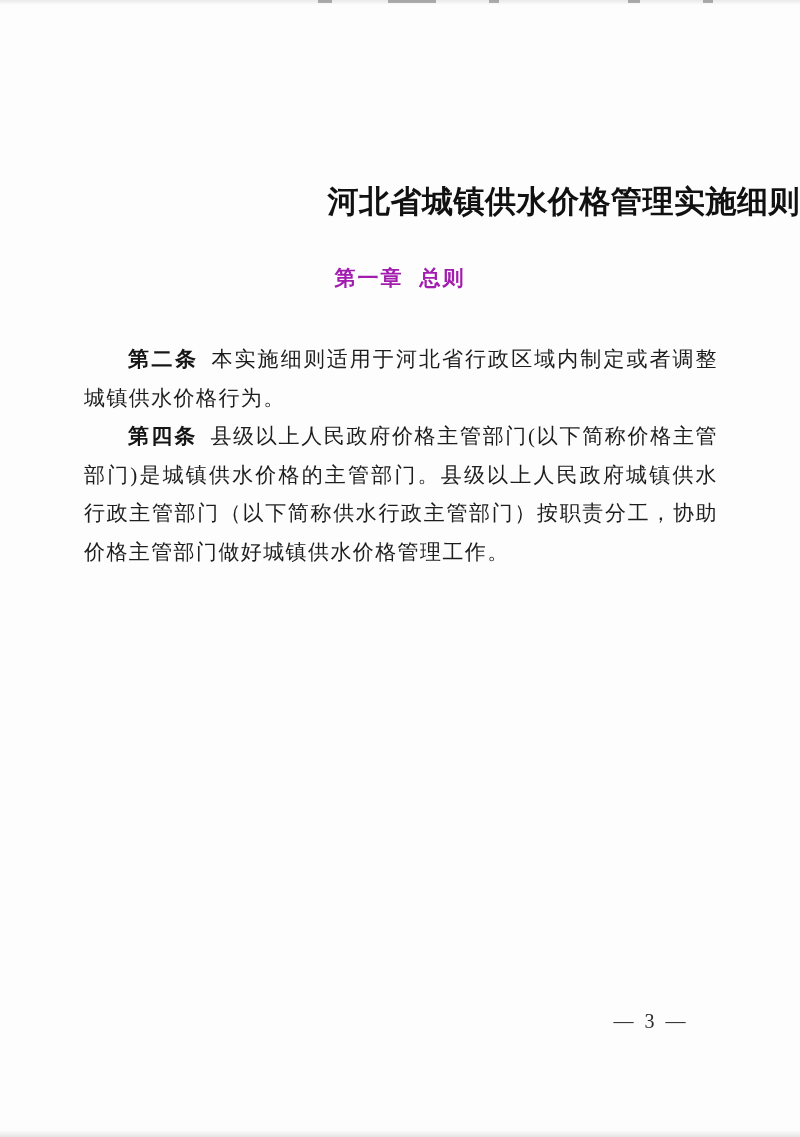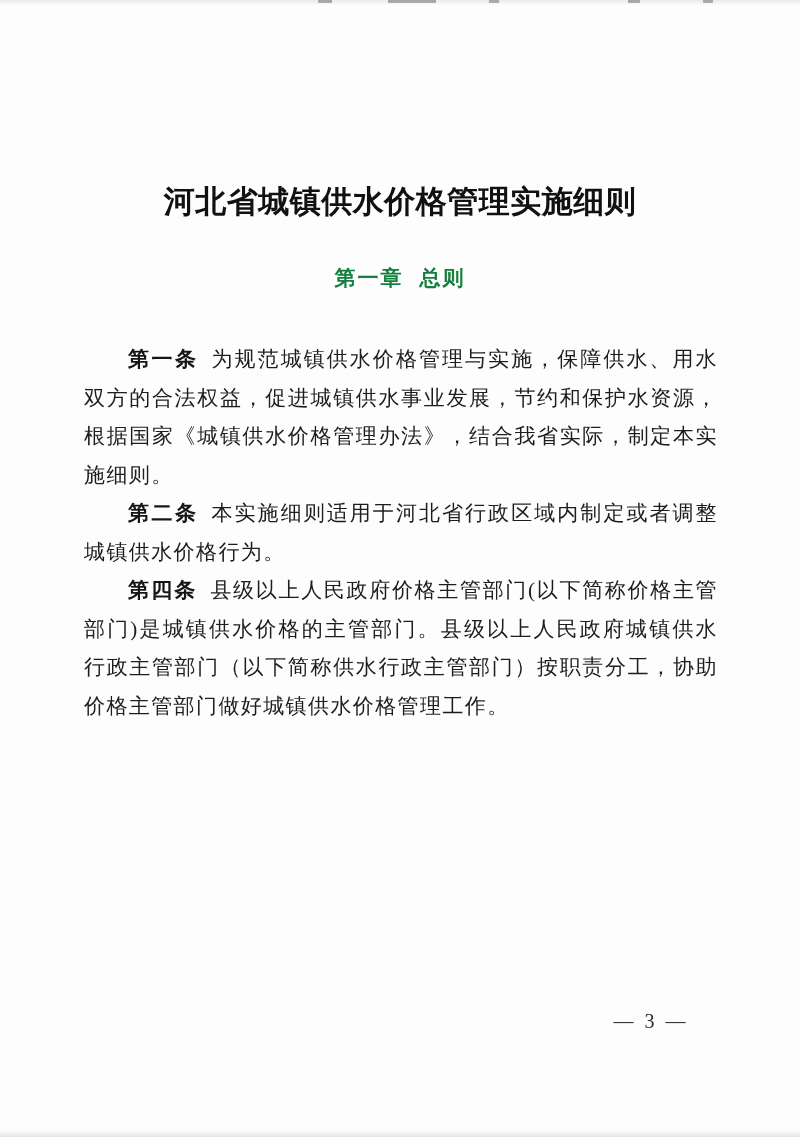--- a/index.html
+++ b/index.html
@@ -23,37 +23,37 @@
     position: absolute; top: 0; height: 3px; background: rgba(40,40,40,0.35);
   }
   .scan-edge-bottom {
     position: absolute; bottom: 0; left: 0; right: 0; height: 7px;
     background: linear-gradient(to top, rgba(90,90,90,0.14), rgba(0,0,0,0));
   }
 
   .doc-title {
     position: absolute;
     top: 181px; left: 0; right: 0;
-    text-align: center;
+    text-align: right;
     font-size: 31px;
     font-weight: bold;
     letter-spacing: 0.5px;
     color: #111;
     font-family: "Liberation Serif", "DejaVu Serif", serif;
   }
 
   .chapter-heading {
     position: absolute;
     top: 264px; left: 0; right: 0;
     text-align: center;
     font-size: 21px;
     font-weight: 600;
     letter-spacing: 2px;
     word-spacing: 8px;
-    color: #15803d;
+    color: #a21caf;
     font-family: "Liberation Sans", "DejaVu Sans", sans-serif;
   }
 
   .content {
     position: absolute;
     top: 340px;
     left: 84px;
     width: 634px;
     color: #1d1d1d;
   }
@@ -99,21 +99,20 @@
     <span class="speck" style="left:628px;width:12px;"></span>
     <span class="speck" style="left:703px;width:10px;"></span>
   </div>
 
   <h1 class="doc-title">河北省城镇供水价格管理实施细则</h1>
 
   <h2 class="chapter-heading">第一章 总则</h2>
 
   <div class="content">
 
-    <p class="para"><span class="article-label">第一条</span><span>为规范城镇供水价格管理与实施，保障供水、用水双方的合法权益，促进城镇供水事业发展，节约和保护水资源，根据国家《城镇供水价格管理办法》，结合我省实际，制定本实施细则。</span></p>
 
     <p class="para"><span class="article-label">第二条</span><span>本实施细则适用于河北省行政区域内制定或者调整城镇供水价格行为。</span></p>
 
 
     <p class="para"><span class="article-label">第四条</span><span>县级以上人民政府价格主管部门(以下简称价格主管部门)是城镇供水价格的主管部门。县级以上人民政府城镇供水行政主管部门（以下简称供水行政主管部门）按职责分工，协助价格主管部门做好城镇供水价格管理工作。</span></p>
 
 
   </div>
 
   <div class="page-number">— 3 —</div>

